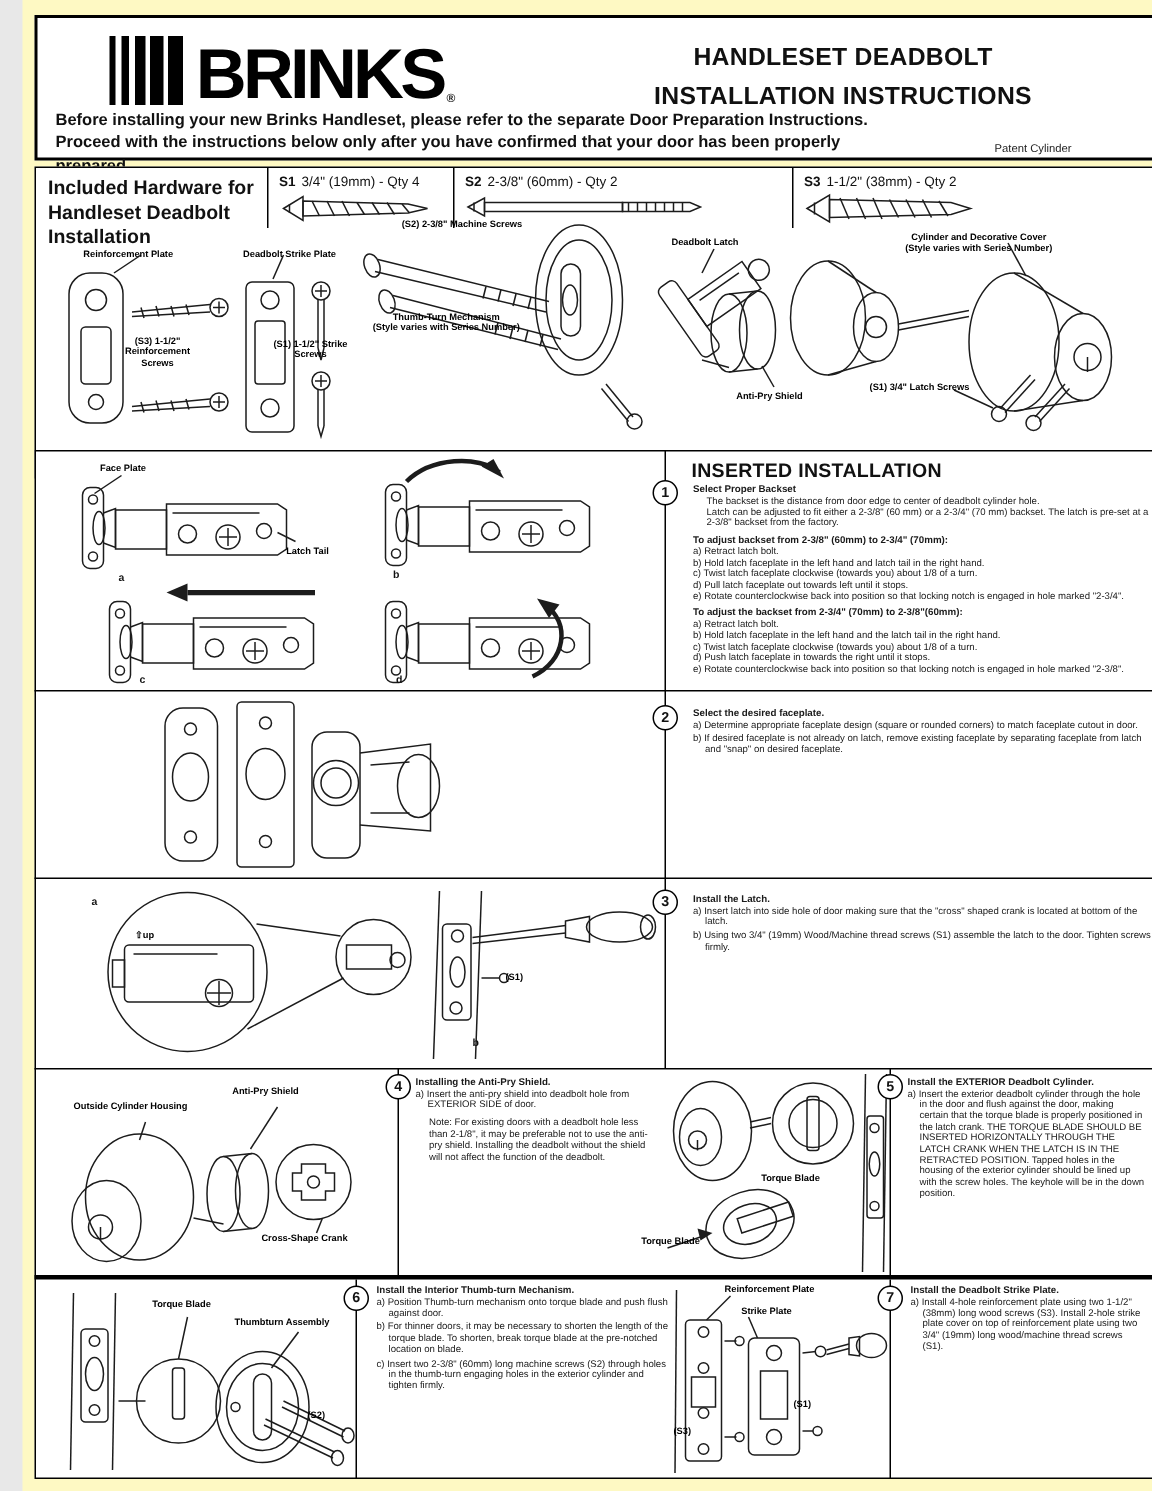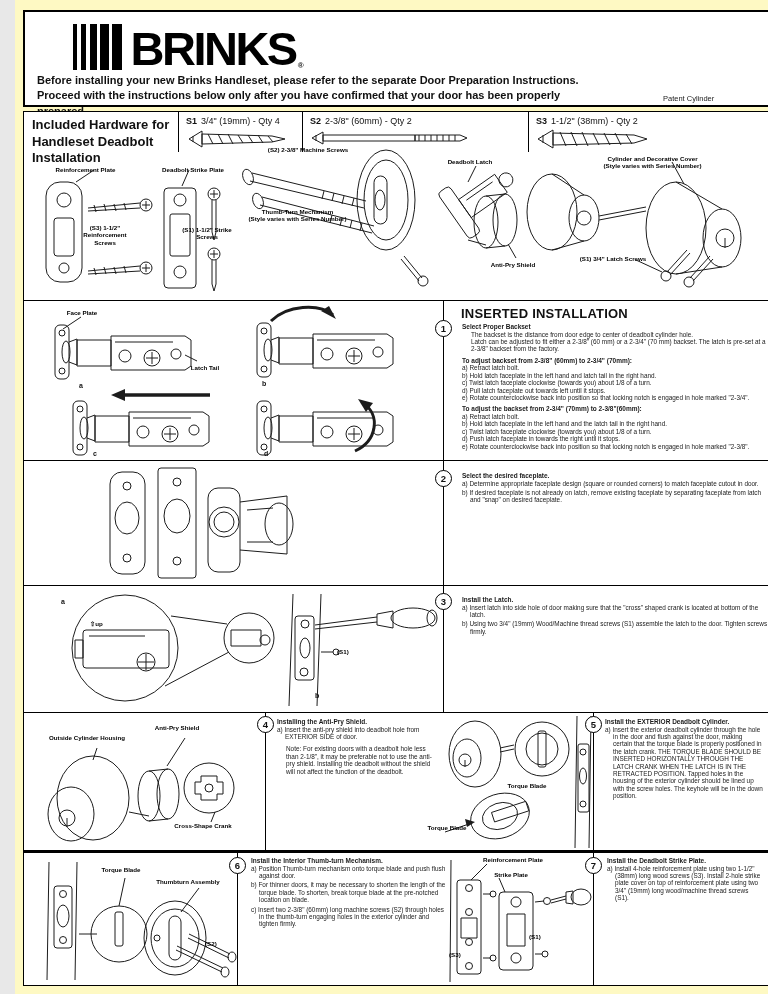--- a/index.html
+++ b/index.html
@@ -48,20 +48,22 @@
           <i style="width:4px"></i>
           <i style="width:5.5px"></i>
           <i style="width:7px"></i>
           <i style="width:8.5px"></i>
           <i style="width:10px"></i>
         </span>
       <span class="brand-word">BRINKS</span>
       <span class="brand-reg">®</span>
     </div>
     <div class="abs doc-title" style="left:352px;top:14px;width:370px">
+      <div>HANDLESET DEADBOLT</div>
+      <div>INSTALLATION INSTRUCTIONS</div>
     </div>
     <div class="abs" style="left:12px;top:61px;width:560px">
       <div class="warn-line">Before installing your new Brinks Handleset, please refer to the separate Door Preparation Instructions.</div>
       <div class="warn-line">Proceed with the instructions below only after you have confirmed that your door has been properly prepared.</div>
     </div>
     <div class="abs patent" style="left:638px;top:82px">Patent Cylinder</div>
   </div>
 
   <div class="abs box" style="left:8px;top:111px;width:752px;height:208px">
     <div class="abs hw-heading" style="left:8px;top:5px;width:150px">Included Hardware for Handleset Deadbolt Installation</div>

